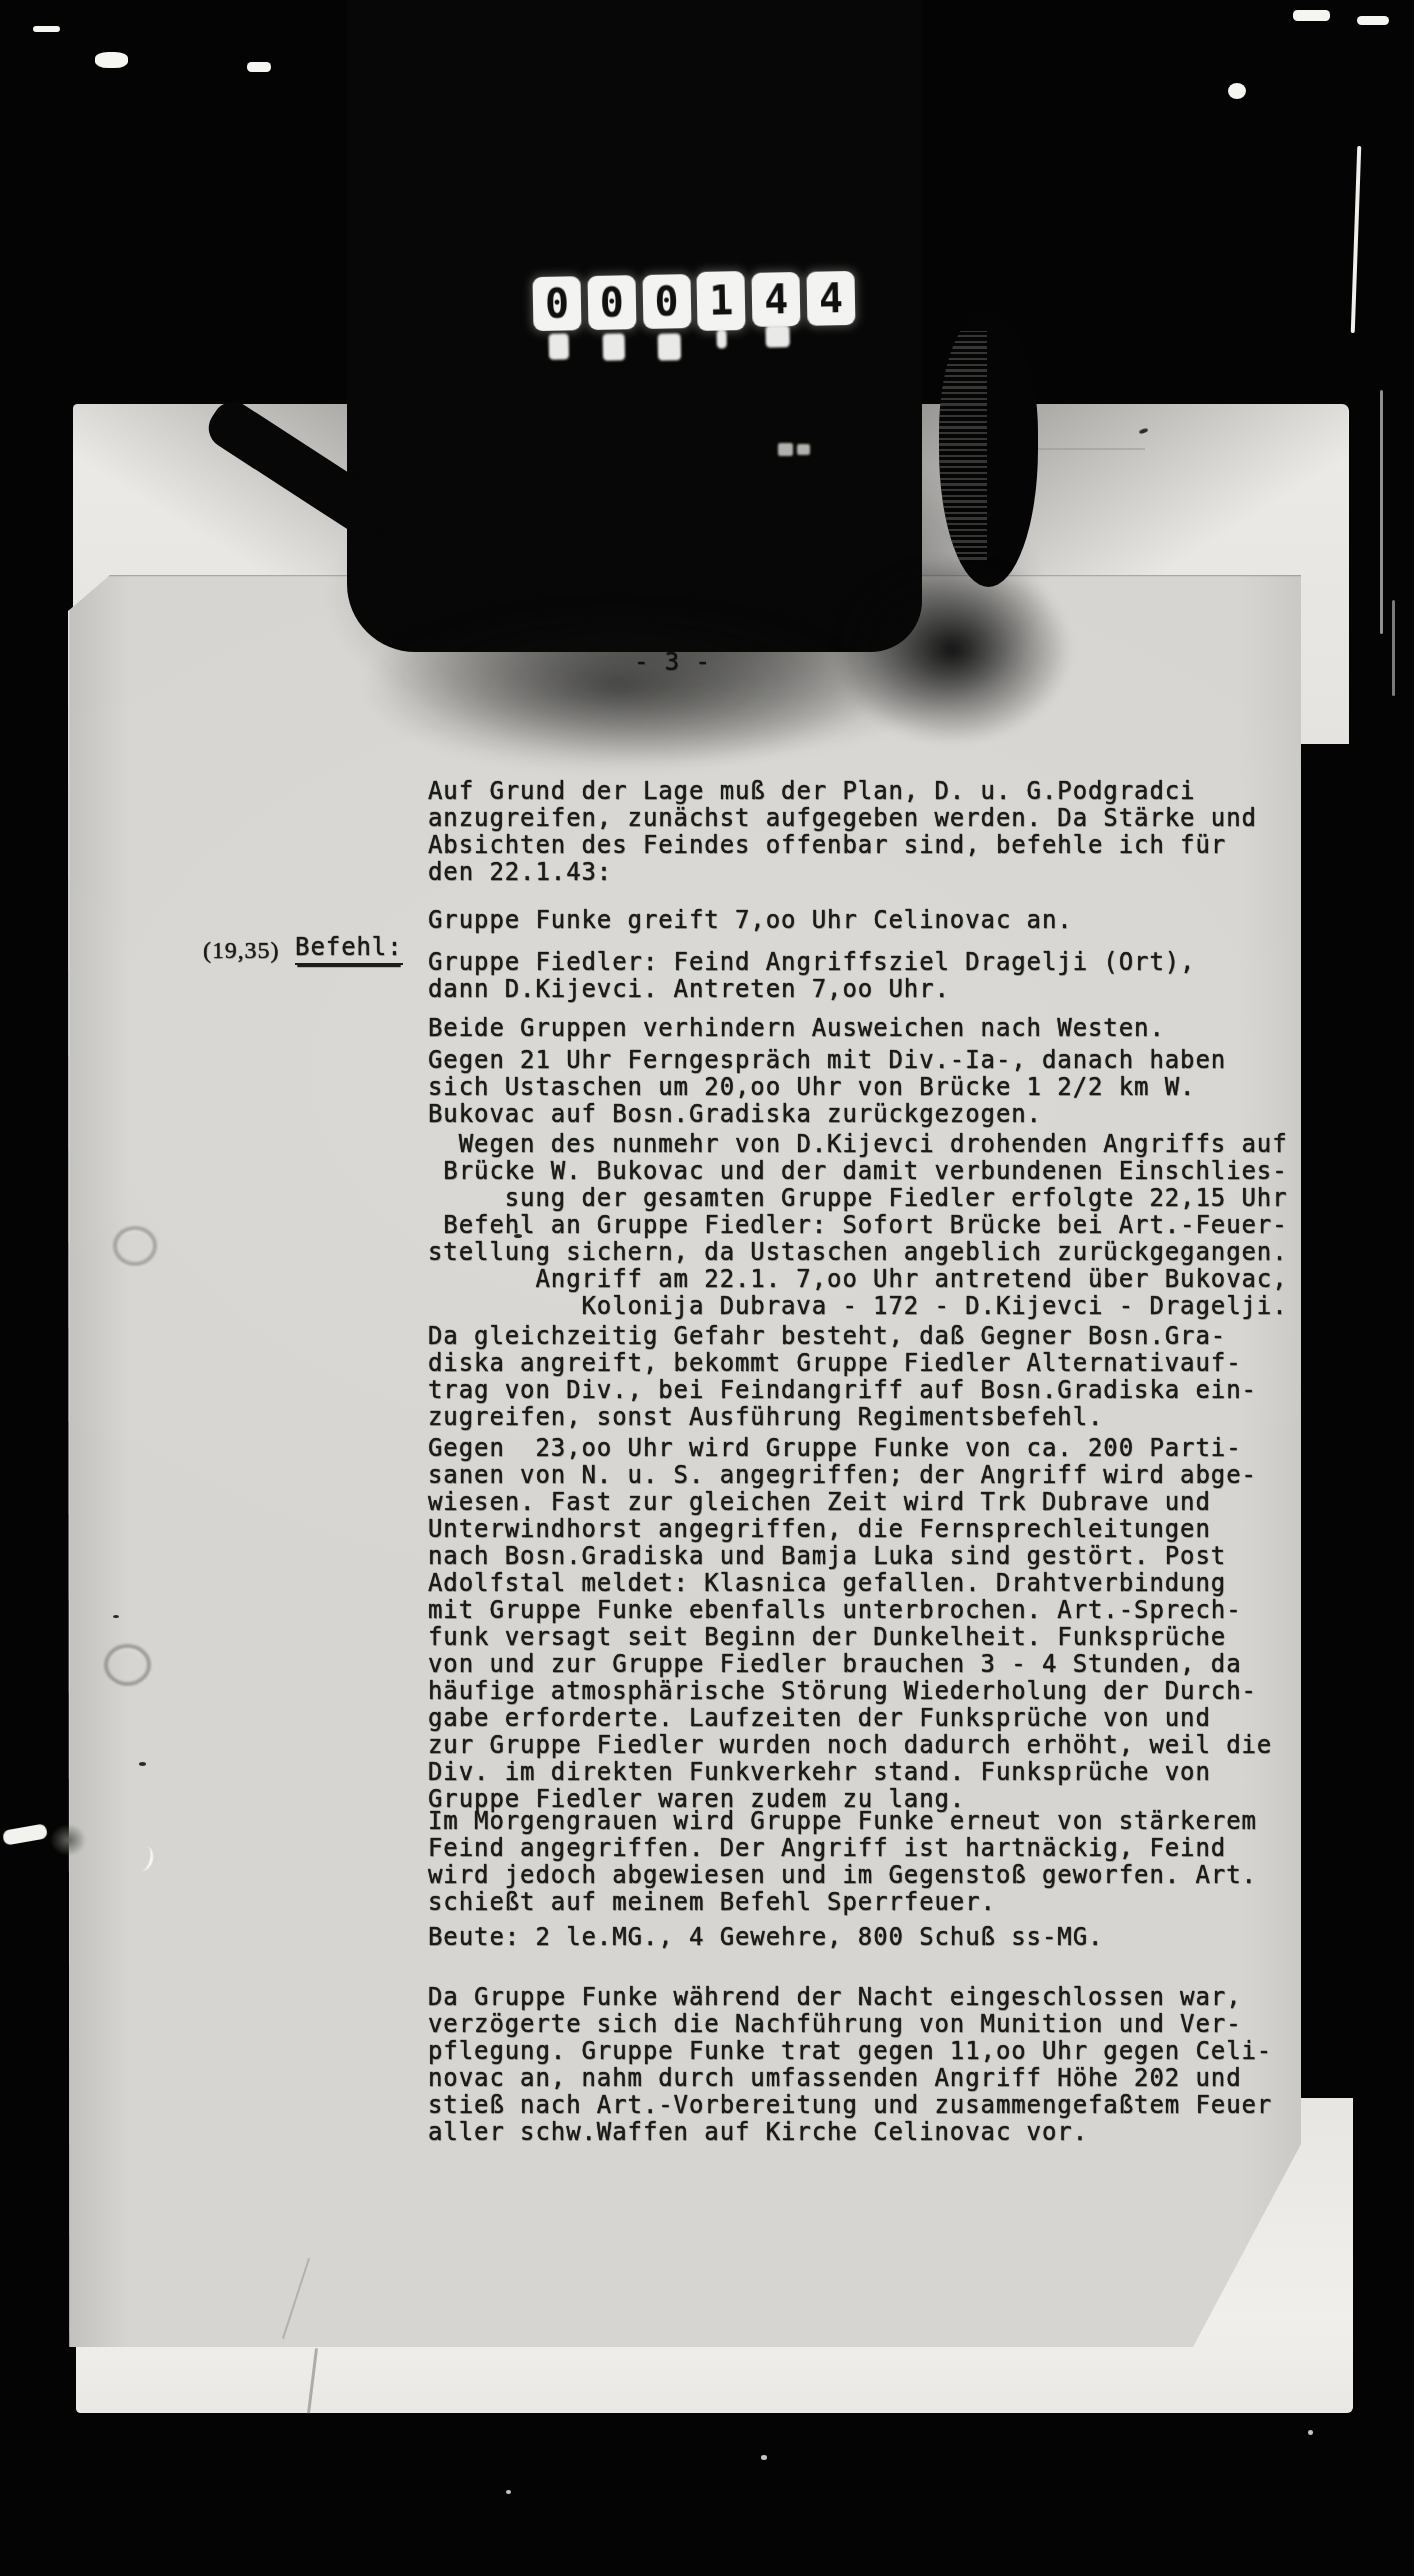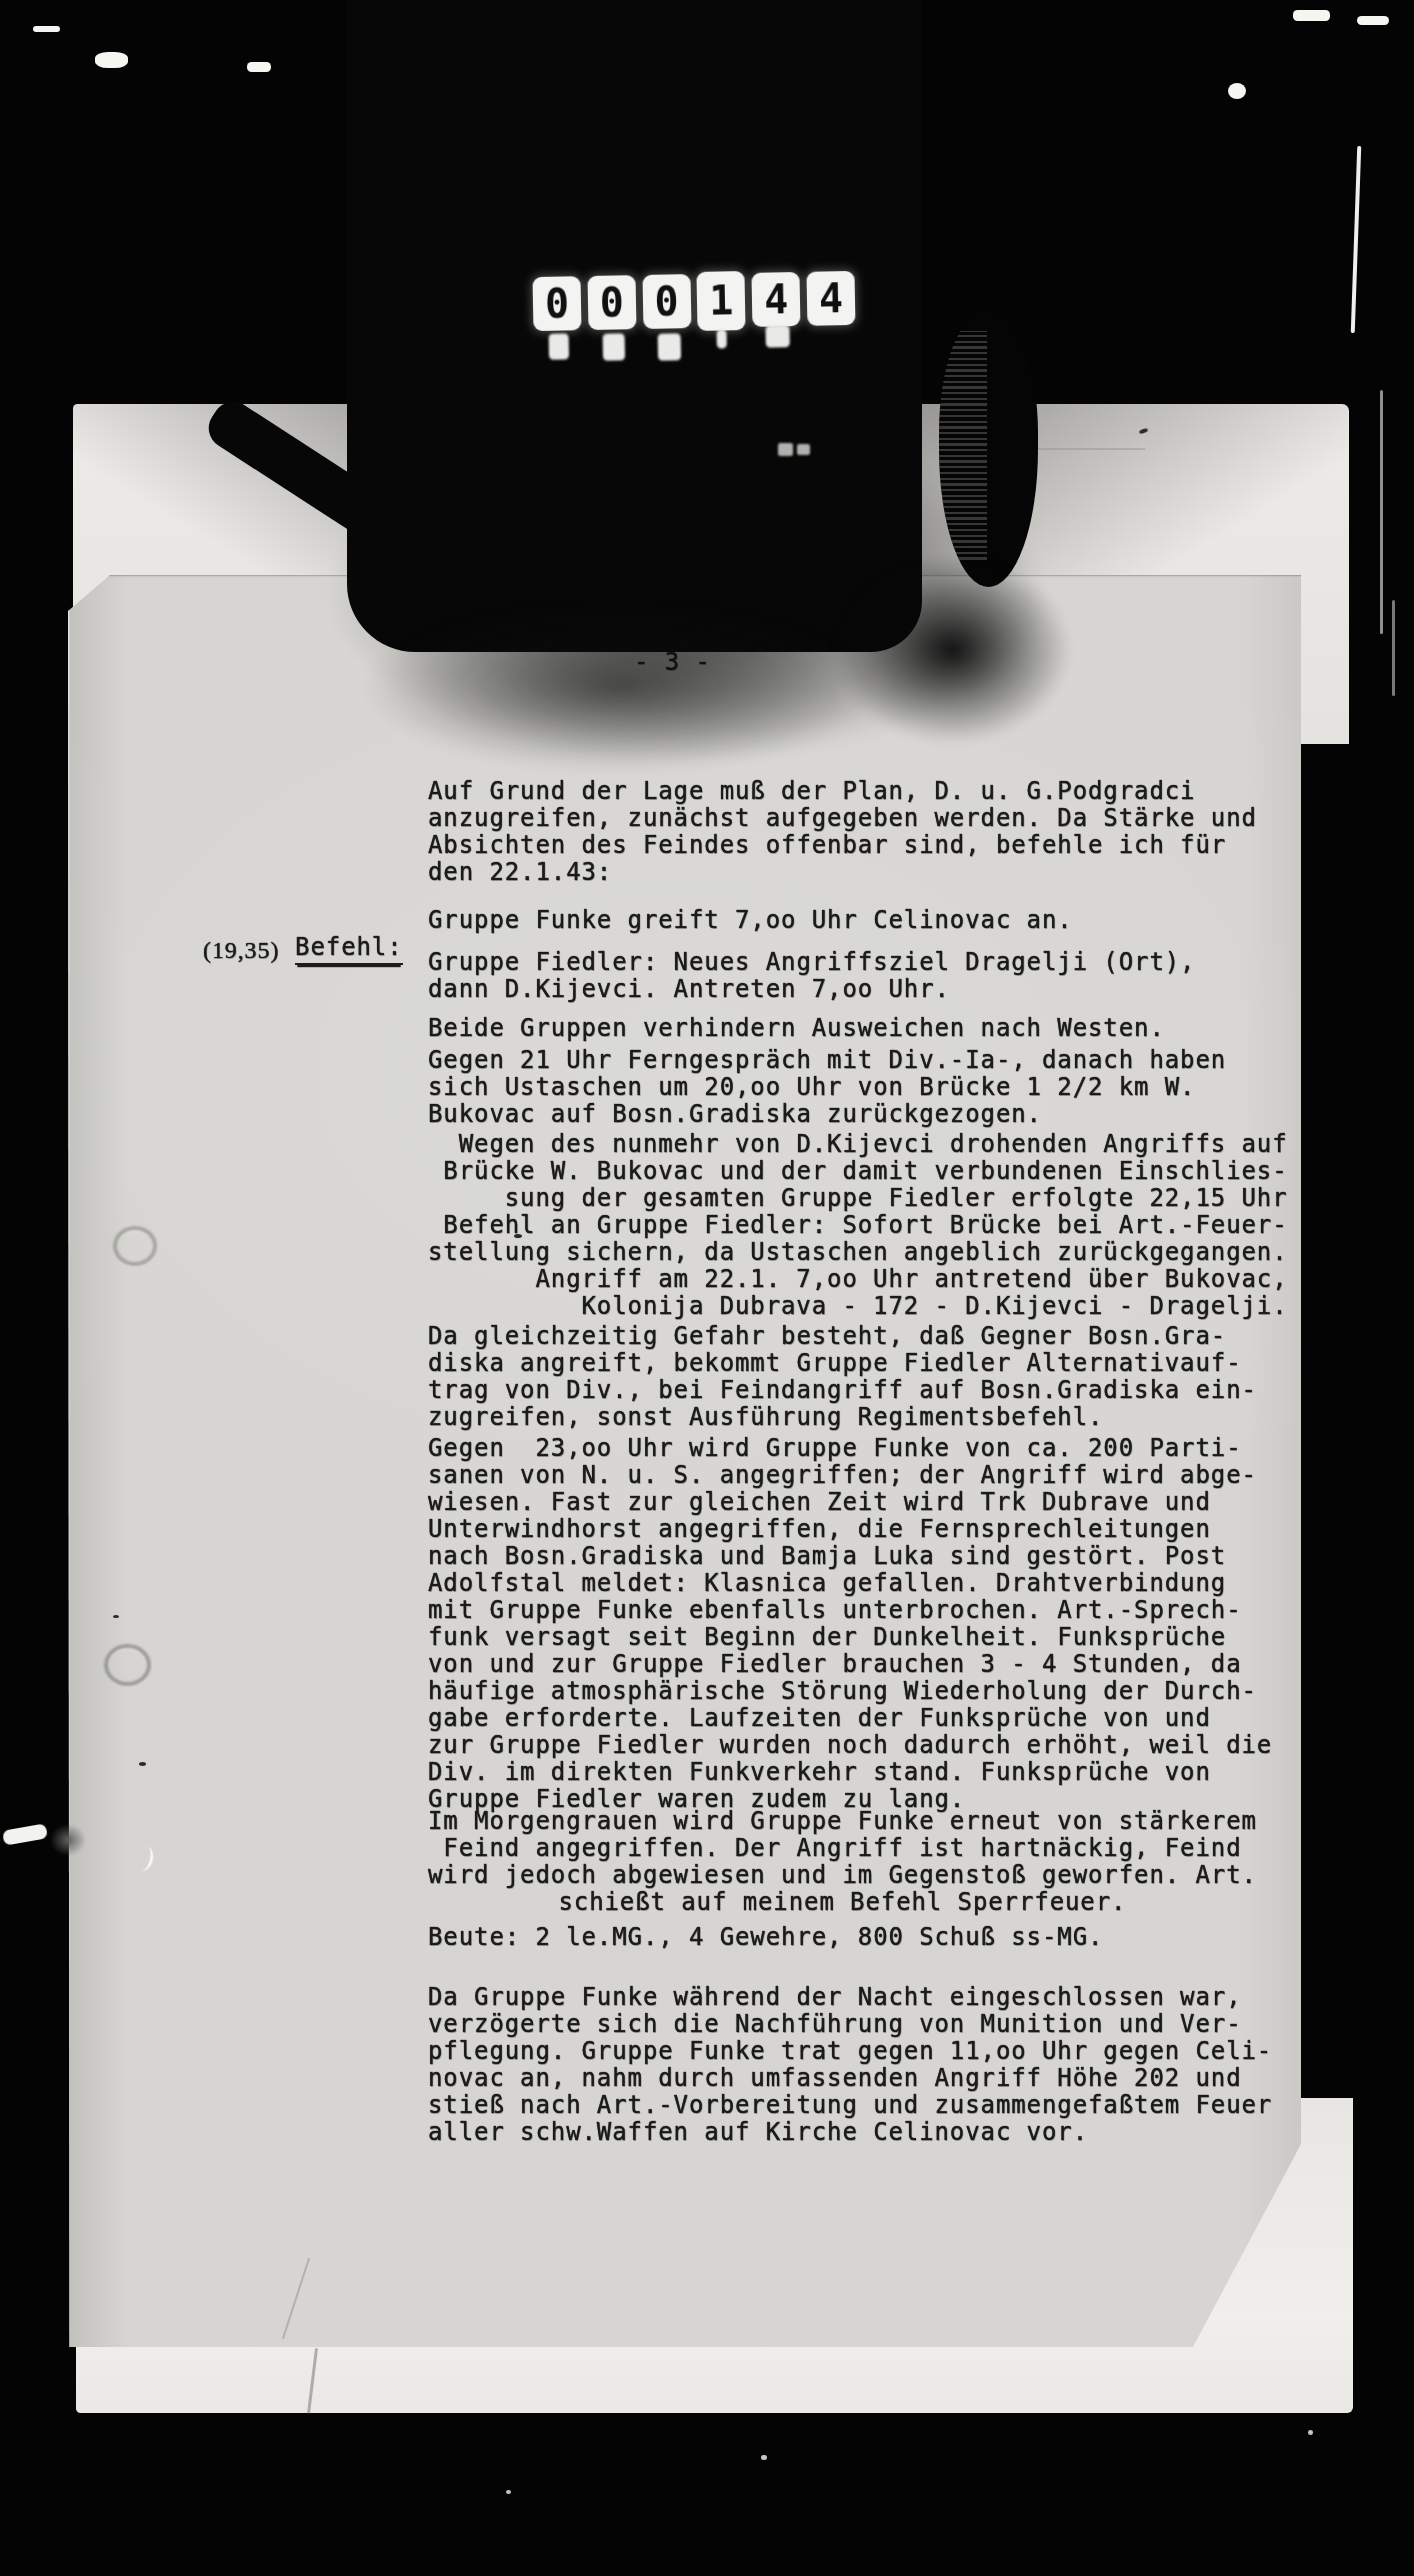--- a/index.html
+++ b/index.html
@@ -172,21 +172,21 @@
 Absichten des Feindes offenbar sind, befehle ich für
 den 22.1.43:</div>
 
     <div class="typed" style="left:136px;top:333px;">
       <span class="u2">Befehl:</span>
     </div>
     <div class="typed" style="left:136px;top:363px;font-family:Liberation Serif, serif;">(19,35)</div>
 
     <div class="typed" style="left:361px;top:333px;">Gruppe Funke greift 7,oo Uhr Celinovac an.</div>
 
-    <div class="typed" style="left:361px;top:375px;">Gruppe Fiedler: Neues Angriffsziel Dragelji (Ort),
+    <div class="typed" style="left:361px;top:375px;">Gruppe Fiedler: Feind Angriffsziel Dragelji (Ort),
 dann D.Kijevci. Antreten 7,oo Uhr.</div>
 
     <div class="typed" style="left:361px;top:441px;">Beide Gruppen verhindern Ausweichen nach Westen.</div>
 
     <div class="typed" style="left:361px;top:473px;">Gegen 21 Uhr Ferngespräch mit Div.-Ia-, danach haben
 sich Ustaschen um 20,oo Uhr von Brücke 1 2/2 km W.
 Bukovac auf Bosn.Gradiska zurückgezogen.</div>
 
     <div class="typed" style="left:361px;top:557px;text-align:right;">Wegen des nunmehr von D.Kijevci drohenden Angriffs auf
 Brücke W. Bukovac und der damit verbundenen Einschlies-
@@ -209,21 +209,21 @@
 Adolfstal meldet: Klasnica gefallen. Drahtverbindung
 mit Gruppe Funke ebenfalls unterbrochen. Art.-Sprech-
 funk versagt seit Beginn der Dunkelheit. Funksprüche
 von und zur Gruppe Fiedler brauchen 3 - 4 Stunden, da
 häufige atmosphärische Störung Wiederholung der Durch-
 gabe erforderte. Laufzeiten der Funksprüche von und
 zur Gruppe Fiedler wurden noch dadurch erhöht, weil die
 Div. im direkten Funkverkehr stand. Funksprüche von
 Gruppe Fiedler waren zudem zu lang.</div>
 
-    <div class="typed" style="left:361px;top:1234px;text-align:center;">Im Morgengrauen wird Gruppe Funke erneut von stärkerem
+    <div class="typed" style="left:361px;top:1234px;">Im Morgengrauen wird Gruppe Funke erneut von stärkerem
 Feind angegriffen. Der Angriff ist hartnäckig, Feind
 wird jedoch abgewiesen und im Gegenstoß geworfen. Art.
 schießt auf meinem Befehl Sperrfeuer.</div>
 
     <div class="typed" style="left:361px;top:1350px;">Beute: 2 le.MG., 4 Gewehre, 800 Schuß ss-MG.</div>
 
 
     <div class="typed" style="left:361px;top:1410px;">Da Gruppe Funke während der Nacht eingeschlossen war,
 verzögerte sich die Nachführung von Munition und Ver-
 pflegung. Gruppe Funke trat gegen 11,oo Uhr gegen Celi-

